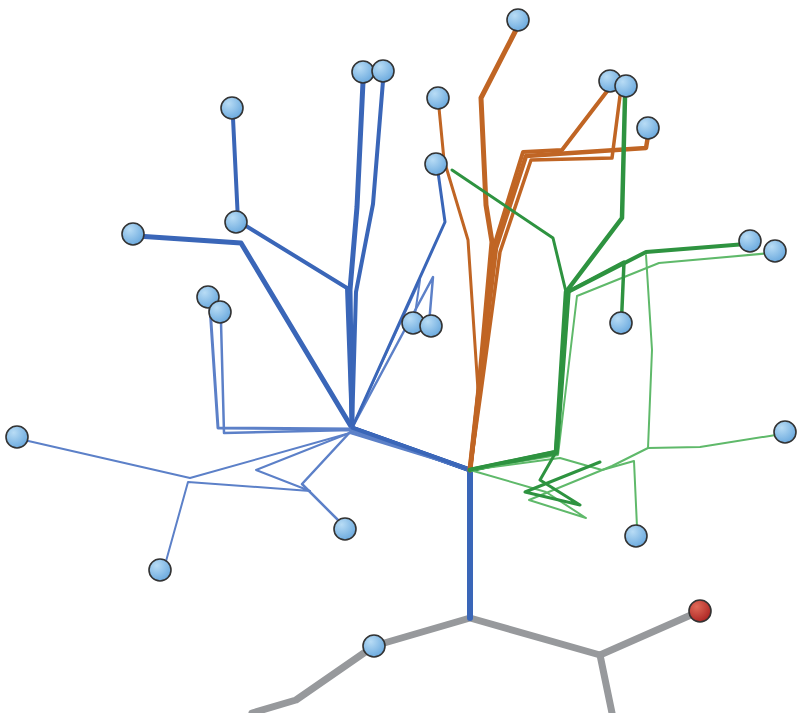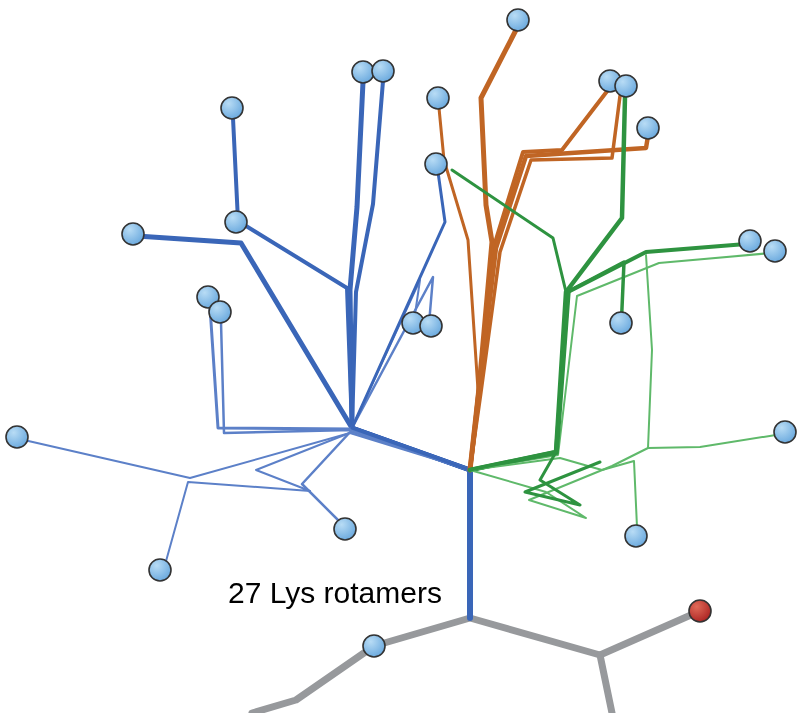--- a/index.html
+++ b/index.html
@@ -100,14 +100,13 @@
         <circle cx="621" cy="323" r="11" fill="url(#gradN)" stroke="#333333" stroke-width="1.6"></circle>
         <circle cx="17" cy="437" r="11" fill="url(#gradN)" stroke="#333333" stroke-width="1.6"></circle>
         <circle cx="785" cy="432" r="11" fill="url(#gradN)" stroke="#333333" stroke-width="1.6"></circle>
         <circle cx="345" cy="529" r="11" fill="url(#gradN)" stroke="#333333" stroke-width="1.6"></circle>
         <circle cx="636" cy="536" r="11" fill="url(#gradN)" stroke="#333333" stroke-width="1.6"></circle>
         <circle cx="160" cy="570" r="11" fill="url(#gradN)" stroke="#333333" stroke-width="1.6"></circle>
         <circle cx="374" cy="646" r="11" fill="url(#gradN)" stroke="#333333" stroke-width="1.6"></circle>
         <circle cx="700" cy="611" r="11" fill="url(#gradO)" stroke="#333333" stroke-width="1.6"></circle>
       </g>
   </svg>
-  <div class="rotamer-label">27 Lys rotamers</div>
 </div>
 
 </body></html>

